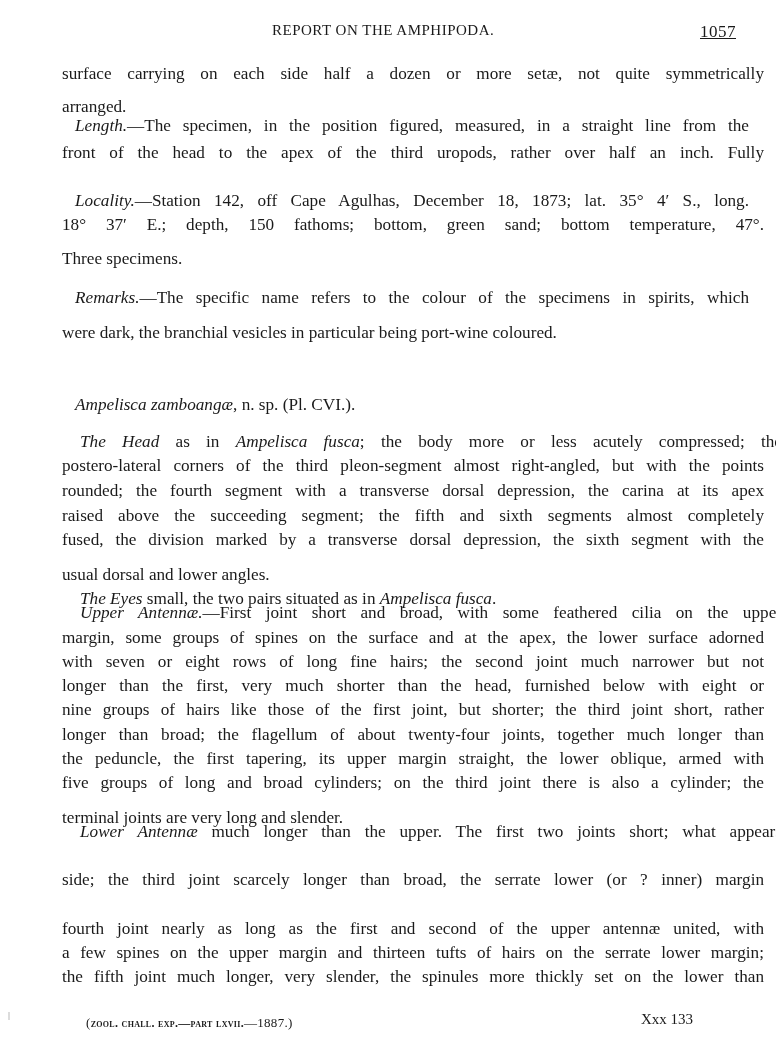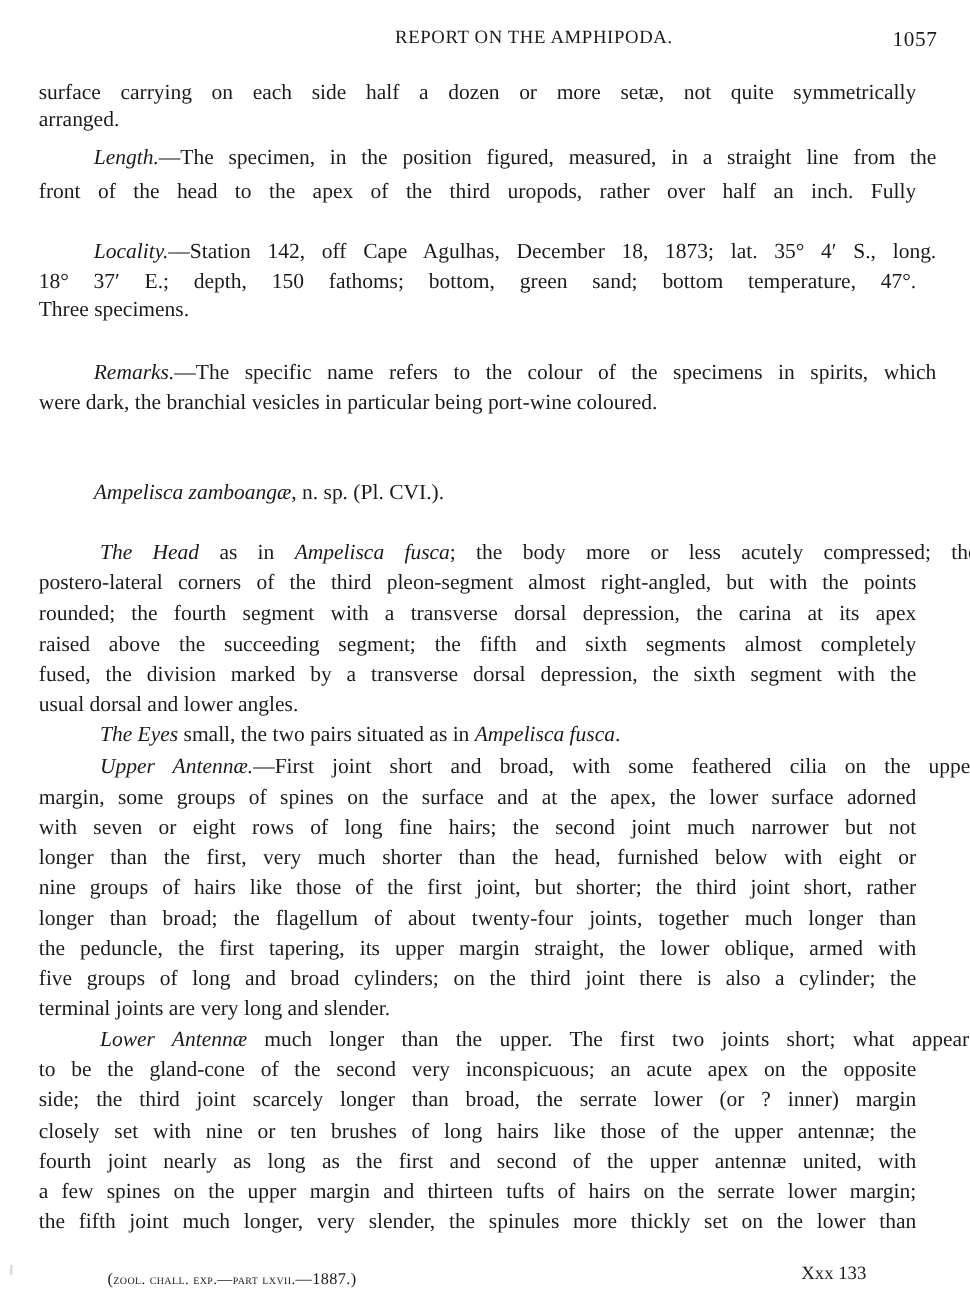--- a/index.html
+++ b/index.html
@@ -6,35 +6,35 @@
   body {
     width: 776px; height: 1050px; position: relative; overflow: hidden;
     font-family: "Liberation Serif", "DejaVu Serif", serif;
     color: #1a1a1a;
   }
   .page { position: absolute; left: 0; top: 0; width: 776px; height: 1050px; }
   .running-head {
     position: absolute; top: 22px; left: 0; width: 776px; height: 22px;
     font-size: 15px; letter-spacing: 0.5px;
   }
-  .running-head .title { position: absolute; left: 272px; top: 0; margin-left: 44px; }
-  .running-head .pageno { position: absolute; right: 26px; top: 0; font-size: 17px; }
+  .running-head .title { position: absolute; left: 272px; top: 0; }
+  .running-head .pageno { position: absolute; right: 40px; top: 0; font-size: 17px; text-decoration: underline; }
   .line {
-    position: absolute; left: 31px; width: 702px;
+    position: absolute; left: 62px; width: 702px;
     font-size: 17.2px; line-height: 22px; white-space: nowrap;
     text-align: justify; text-align-last: justify;
   }
-  .line.last { text-align-last: left; }
+  .line.last { text-align-last: left; margin-top: 11px; }
   .line.indent { left: 75px; width: 674px; }
   .line.indent3 { left: 80px; }
   i { font-style: italic; }
   .footer-left {
     position: absolute; left: 86px; top: 1000px; font-size: 13px; letter-spacing: 0.3px;
   }
-  .footer-left .sc { font-variant: small-caps; font-size: 12px; font-weight: normal; }
+  .footer-left .sc { font-variant: small-caps; font-size: 12px; font-weight: bold; }
   .footer-right { position: absolute; left: 641px; top: 997px; font-size: 15px; }
   .smudge { position: absolute; left: 8px; top: 1012px; width: 2px; height: 8px; background: #dcdcdc; }
 </style>
 </head>
 <body>
 
 <div class="page">
 
   <div class="running-head">
     <span class="title">REPORT ON THE AMPHIPODA.</span>
@@ -69,23 +69,21 @@
   <div class="line" style="top:627px">margin, some groups of spines on the surface and at the apex, the lower surface adorned</div>
   <div class="line" style="top:651px">with seven or eight rows of long fine hairs; the second joint much narrower but not</div>
   <div class="line" style="top:675px">longer than the first, very much shorter than the head, furnished below with eight or</div>
   <div class="line" style="top:699px">nine groups of hairs like those of the first joint, but shorter; the third joint short, rather</div>
   <div class="line" style="top:724px">longer than broad; the flagellum of about twenty-four joints, together much longer than</div>
   <div class="line" style="top:748px">the peduncle, the first tapering, its upper margin straight, the lower oblique, armed with</div>
   <div class="line" style="top:772px">five groups of long and broad cylinders; on the third joint there is also a cylinder; the</div>
   <div class="line last" style="top:796px">terminal joints are very long and slender.</div>
 
   <div class="line indent3" style="top:821px"><i>Lower Antennæ</i><span> much longer than the upper.   The first two joints short; what appears</span></div>
-  <div class="line" style="top:845px">to be the gland-cone of the second very inconspicuous; an acute apex on the opposite</div>
   <div class="line" style="top:869px">side; the third joint scarcely longer than broad, the serrate lower (or ? inner) margin</div>
-  <div class="line" style="top:894px">closely set with nine or ten brushes of long hairs like those of the upper antennæ; the</div>
   <div class="line" style="top:918px">fourth joint nearly as long as the first and second of the upper antennæ united, with</div>
   <div class="line" style="top:942px">a few spines on the upper margin and thirteen tufts of hairs on the serrate lower margin;</div>
   <div class="line" style="top:966px">the fifth joint much longer, very slender, the spinules more thickly set on the lower than</div>
   <div class="line" style="top:990px; top:972px"></div>
 
   <div class="footer-left" style="top:1015px"><span>(</span><span class="sc">zool. chall. exp.—part lxvii.</span><span>—1887.)</span></div>
   <div class="footer-right" style="top:1011px">Xxx 133</div>
 
   <div class="smudge"></div>
 </div>

